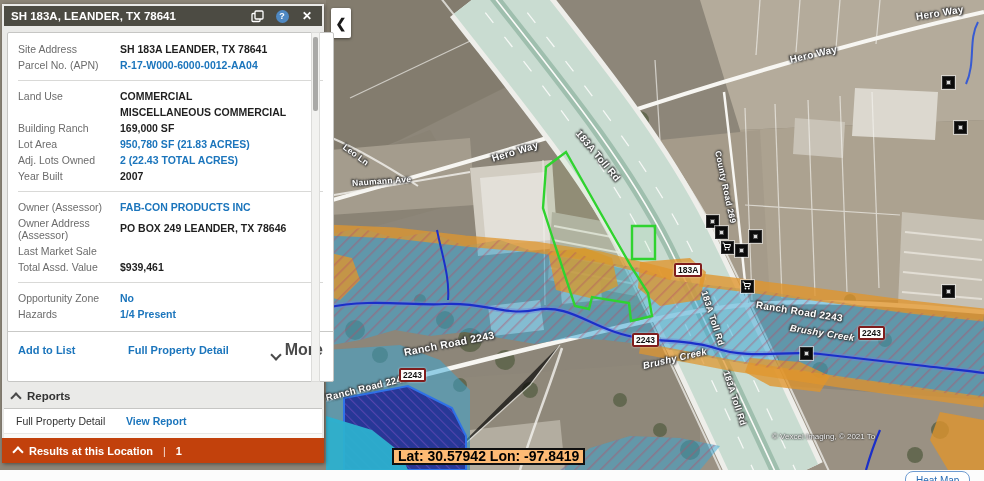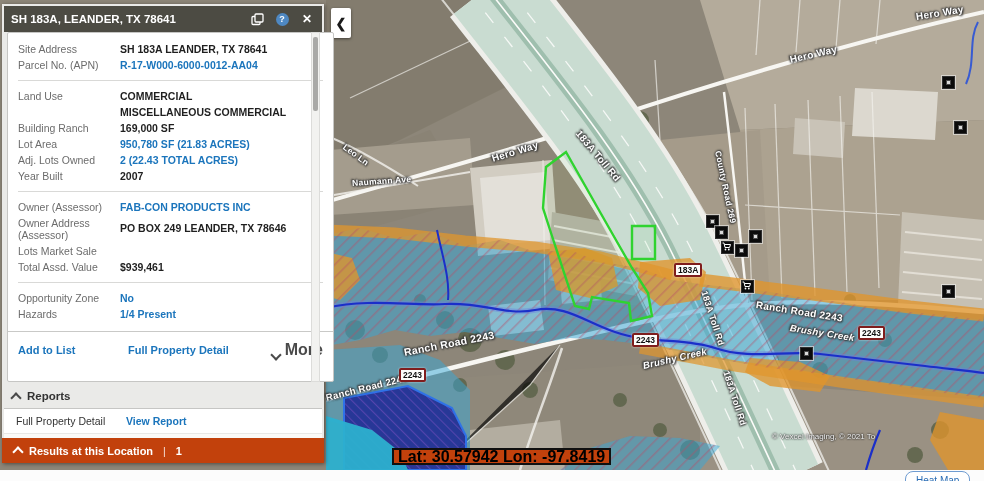--- a/index.html
+++ b/index.html
@@ -14,39 +14,39 @@
               text-shadow:0 0 2px #3a3a3a, 0 0 2px #3a3a3a, 1px 1px 2px #333, -1px -1px 2px #333;
               transform-origin:left center; letter-spacing:.3px; }
   .maplabel.italic { font-style:italic; }
   .shield { position:absolute; background:#fdfdfb; border:2px solid #7f1d1d; border-radius:2px;
             color:#111; font-size:8.5px; font-weight:bold; line-height:10px; padding:0 2px;
             box-shadow:0 0 2px rgba(255,255,255,.7); }
   .marker { position:absolute; width:13px; height:13px; background:#0b0b0b;
             border:1px solid #2e2e2e; outline:1px solid rgba(245,245,245,.55);
             display:flex; align-items:center; justify-content:center; }
   .marker .inner { width:5px; height:5px; background:#d9d9d9; border:1px solid #4a4a4a; }
-  #coords-box { position:absolute; left:392px; top:448px; background:#c2410c; border:2px solid #101010;
-                color:#000; font-size:16px; font-weight:bold; padding:0 4px; line-height:13px; }
+  #coords-box { position:absolute; left:392px; top:448px; background:#fdba74; border:2px solid #101010;
+                color:#000; font-size:14px; font-weight:bold; padding:0 4px; line-height:13px; }
   #map-copyright { position:absolute; left:772px; top:432px; color:#f2f2f2; font-size:8px;
                    text-shadow:0 0 2px #222, 0 0 2px #222; }
   #collapse-btn { position:absolute; left:331px; top:8px; width:20px; height:30px; background:#fff;
                   border-radius:2px; box-shadow:0 1px 3px rgba(0,0,0,.5); display:flex;
                   align-items:center; justify-content:center; font-size:13px; font-weight:bold;
                   color:#1a1a1a; cursor:pointer; }
 
   
   #bottom-strip { position:absolute; left:0; top:470px; width:984px; height:11px; background:#fcfcfc; }
   #heatmap-btn { position:absolute; left:905px; top:471px; height:18px; background:#fff;
                  border:1px solid #6f9cd1; border-radius:8px; color:#2a6db5; font-size:10px;
                  padding:1px 10px 0 10px; line-height:14px; cursor:pointer; }
 
   
   #panel { position:absolute; left:2px; top:4px; width:322px; height:459px; background:#eaeae8;
            box-shadow:1px 1px 4px rgba(0,0,0,.45); font-size:10.5px; }
-  #panel-header { position:absolute; left:2px; top:2px; right:2px; height:26px; background:#4c4b43;
+  #panel-header { position:absolute; left:2px; top:2px; right:2px; height:20px; background:#4c4b43;
                   color:#fff; display:flex; align-items:center; padding:0 7px; }
   #panel-title { font-size:11.5px; font-weight:bold; flex:1; }
   .hicon { width:16px; height:16px; margin-left:9px; display:flex; align-items:center;
            justify-content:center; cursor:pointer; }
   #help-icon { width:13px; height:13px; border-radius:50%; background:#4e88c2; color:#fff;
                font-size:9px; font-weight:bold; line-height:13px; text-align:center; }
   #close-icon { color:#fff; font-size:12px; font-weight:bold; }
 
   #card { position:absolute; left:5px; top:28px; width:327px; height:350px; background:#fff;
           border:1px solid #c6c6c4; border-radius:2px; padding:8px 0 0 0; }
@@ -360,21 +360,21 @@
       <div class="hr"></div>
       <div class="row">
         <span class="lbl">Owner (Assessor)</span>
         <span class="val link">FAB-CON PRODUCTS INC</span>
       </div>
       <div class="row">
         <span class="lbl">Owner Address (Assessor)</span>
         <span class="val" style="padding-top:5px">PO BOX 249 LEANDER, TX 78646</span>
       </div>
       <div class="row">
-        <span class="lbl">Lots Market Sale</span>
+        <span class="lbl">Last Market Sale</span>
         <span class="val"></span>
       </div>
       <div class="row">
         <span class="lbl">Total Assd. Value</span>
         <span class="val">$939,461</span>
       </div>
       <div class="hr"></div>
       <div class="row">
         <span class="lbl">Opportunity Zone</span>
         <span class="val link">No</span>

